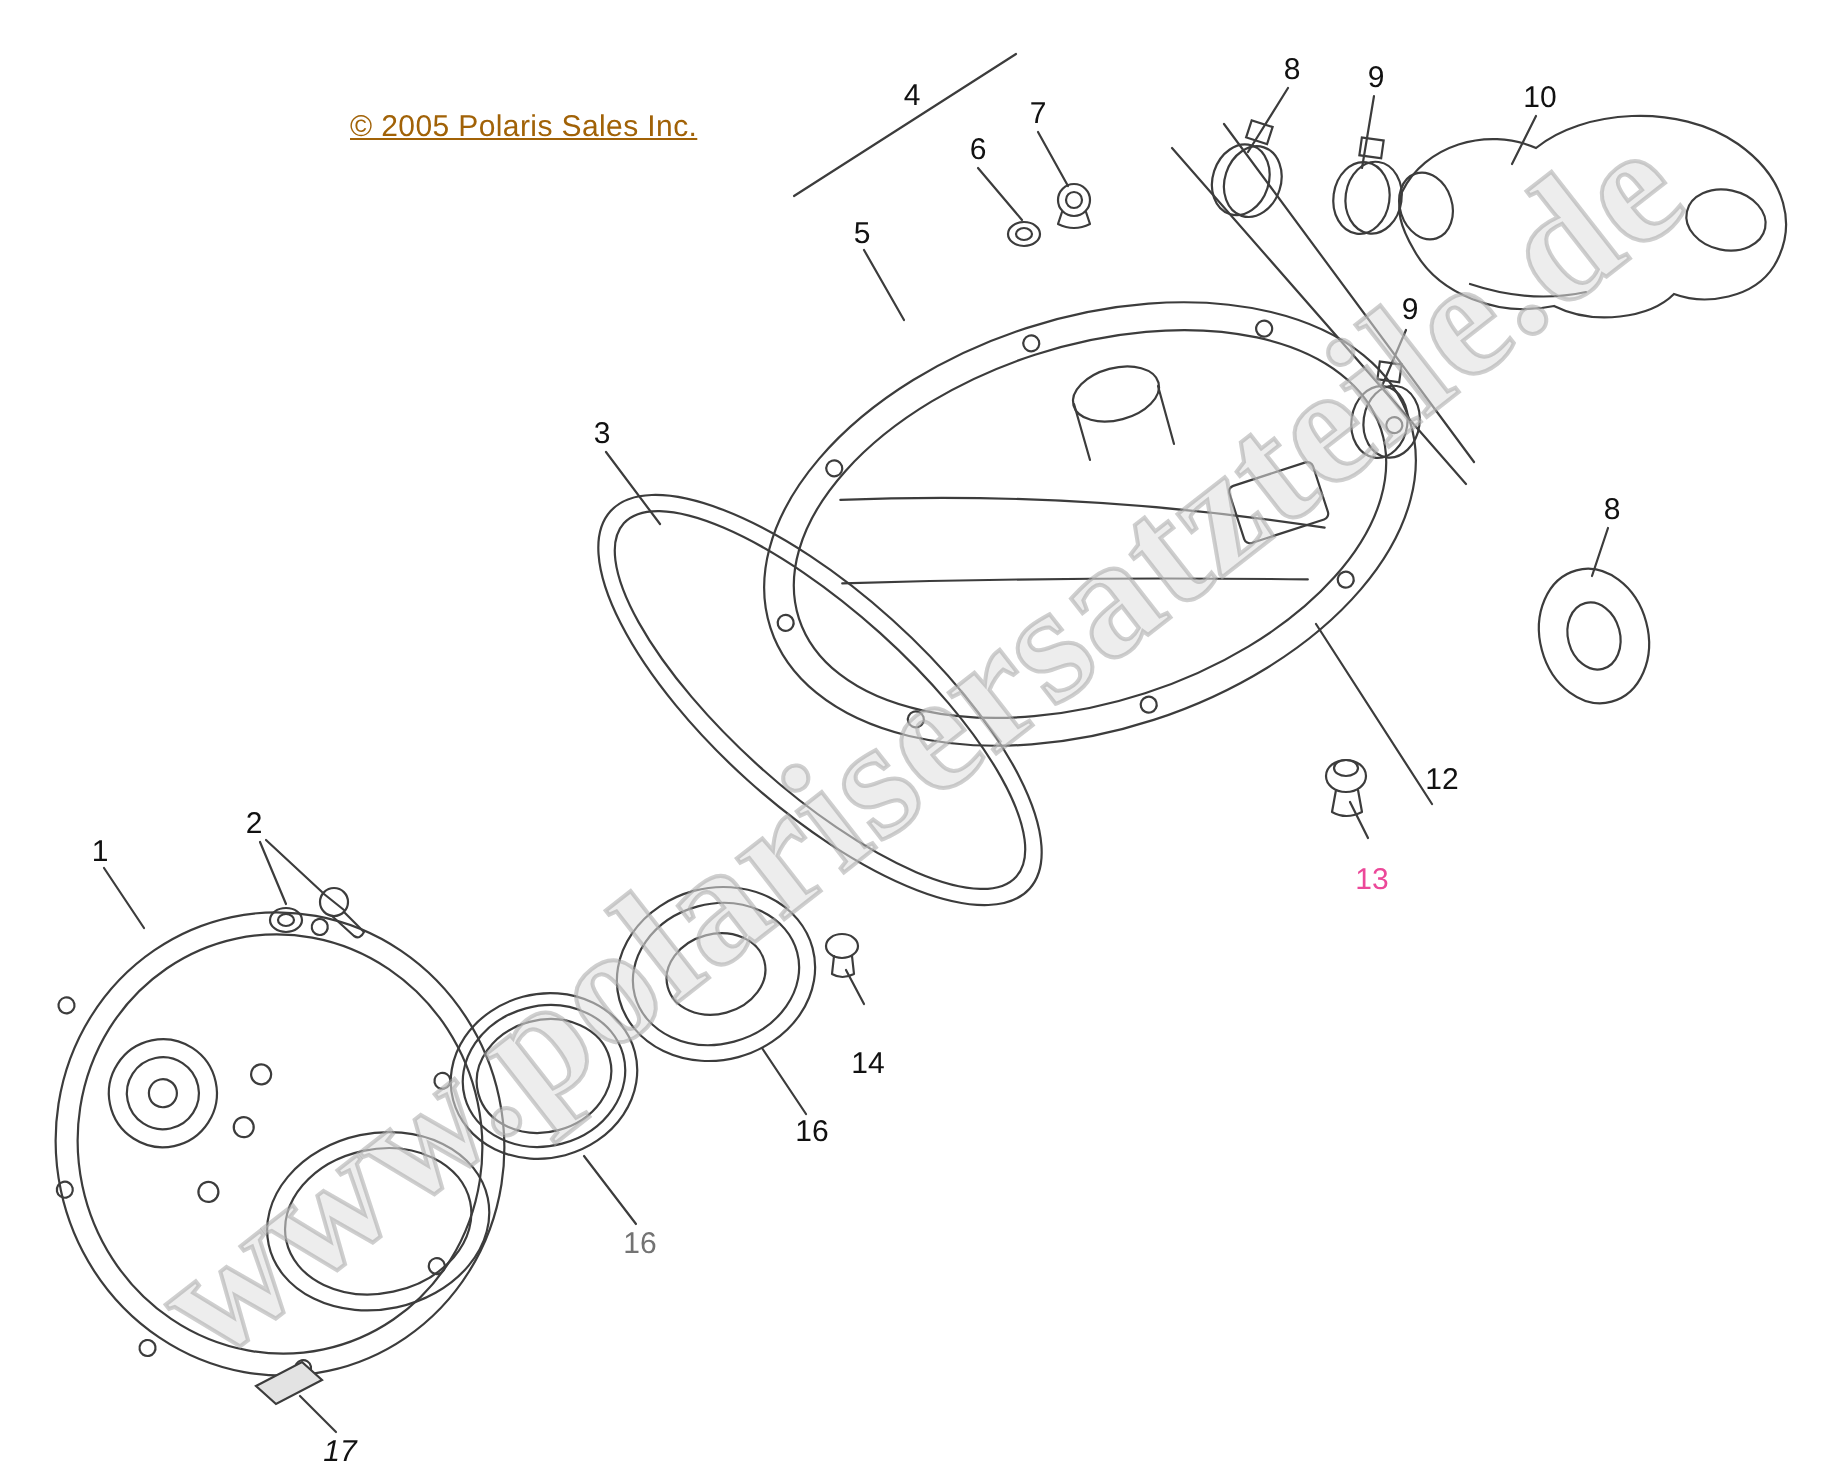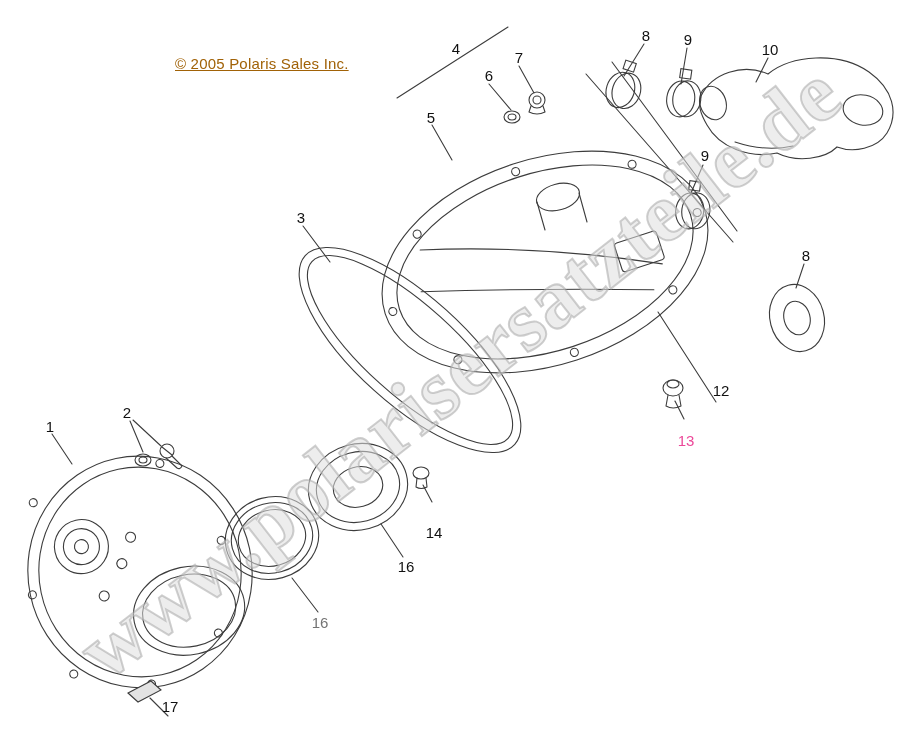--- a/index.html
+++ b/index.html
@@ -208,16 +208,16 @@
       <div class="callout" style="left: 646px; top: 35px; color: rgb(17, 17, 17);">8</div>
       <div class="callout" style="left: 688px; top: 39px; color: rgb(17, 17, 17);">9</div>
       <div class="callout" style="left: 770px; top: 49px; color: rgb(17, 17, 17);">10</div>
       <div class="callout" style="left: 705px; top: 155px; color: rgb(17, 17, 17);">9</div>
       <div class="callout" style="left: 806px; top: 255px; color: rgb(17, 17, 17);">8</div>
       <div class="callout" style="left: 721px; top: 390px; color: rgb(17, 17, 17);">12</div>
       <div class="callout" style="left: 686px; top: 428px; color: #ec4899; margin-top: 12px;">13</div>
       <div class="callout" style="left: 434px; top: 511px; color: rgb(17, 17, 17); margin-top: 21px;">14</div>
       <div class="callout" style="left: 406px; top: 566px; color: rgb(17, 17, 17);">16</div>
       <div class="callout" style="left: 320px; top: 622px; color: #737373;">16</div>
-      <div class="callout" style="left: 170px; top: 706px; color: rgb(17, 17, 17);">17</div>
+      <div class="callout" style="left: 170px; top: 726px; color: rgb(17, 17, 17); font-style: italic;">17</div>
     </div>
 
 </div>
 
 </body></html>

